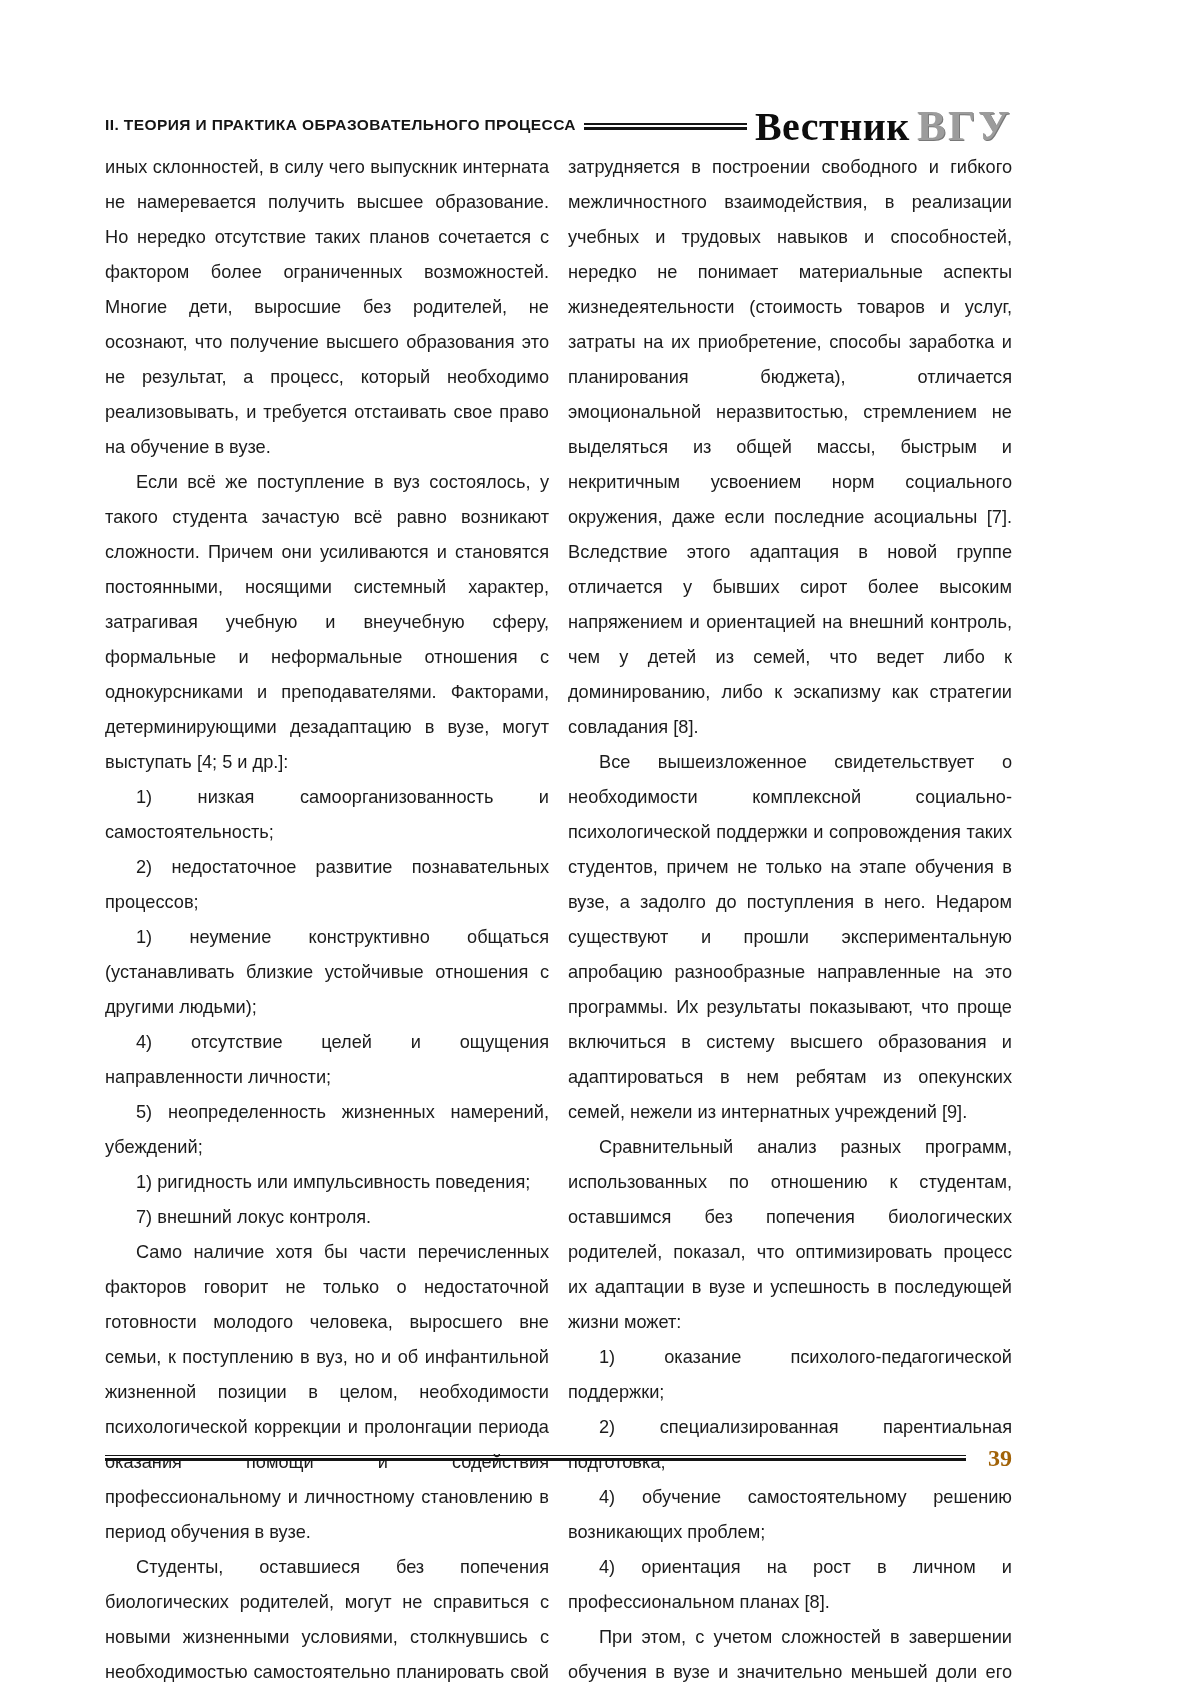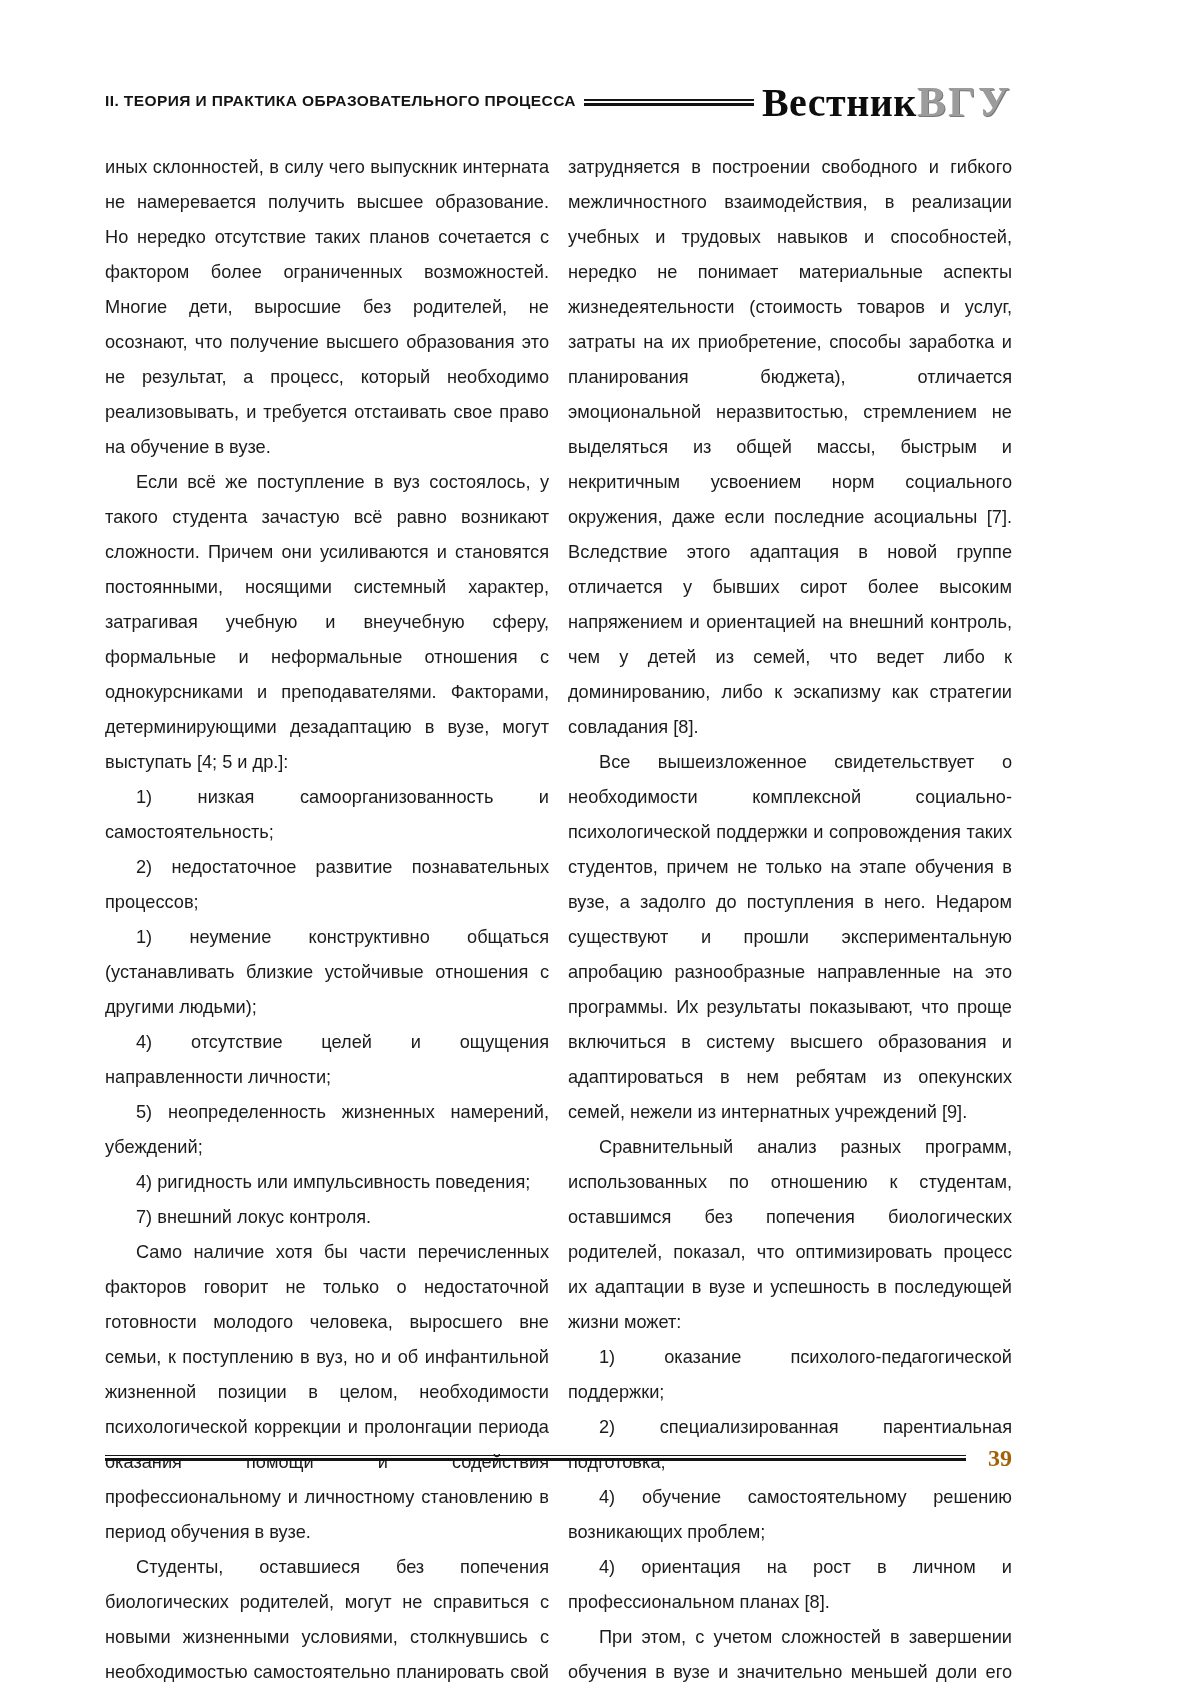--- a/index.html
+++ b/index.html
@@ -9,21 +9,21 @@
     height: 1697px;
     margin: 0 auto;
     background: #ffffff;
     font-family: "Liberation Sans", sans-serif;
     color: #1b1b1b;
     overflow: hidden;
   }
   header.page-header {
     position: absolute;
     left: 105px;
-    top: 80px;
+    top: 104px;
     width: 907px;
     display: flex;
     align-items: center;
   }
   .section-title {
     font-weight: bold;
     font-size: 15.5px;
     line-height: 1.2;
     letter-spacing: 0.4px;
     white-space: nowrap;
@@ -46,20 +46,21 @@
   .logo-name {
     font-size: 40px;
     color: #0d0d0d;
     letter-spacing: 0.5px;
     margin-top: 18px;
   }
   .logo-abbr {
     font-size: 43px;
     color: #9c9c9c;
     letter-spacing: 2.5px;
+    margin-left: 7px;
     text-shadow: 1px 1px 0 #787878;
   }
   main.columns {
     position: absolute;
     left: 105px;
     top: 150px;
     width: 907px;
     display: flex;
     gap: 19px;
   }
@@ -121,21 +122,21 @@
         <p class="para">1) низкая самоорганизованность и самостоятельность;</p>
 
         <p class="para">2) недостаточное развитие познавательных процессов;</p>
 
         <p class="para">1) неумение конструктивно общаться (устанавливать близкие устойчивые отношения с другими людьми);</p>
 
         <p class="para">4) отсутствие целей и ощущения направленности личности;</p>
 
         <p class="para">5) неопределенность жизненных намерений, убеждений;</p>
 
-        <p class="para">4) ригидность или импульсивность поведения;</p>
+        <p class="para">1) ригидность или импульсивность поведения;</p>
 
         <p class="para">7) внешний локус контроля.</p>
 
         <p class="para">Само наличие хотя бы части перечисленных факторов говорит не только о недостаточной готовности молодого человека, выросшего вне семьи, к поступлению в вуз, но и об инфантильной жизненной позиции в целом, необходимости психологической коррекции и пролонгации периода оказания помощи и содействия профессиональному и личностному становлению в период обучения в вузе.</p>
 
         <p class="para">Студенты, оставшиеся без попечения биологических родителей, могут не справиться с новыми жизненными условиями, столкнувшись с необходимостью самостоятельно планировать свой бюджет. Они могут еще больше запутаться и не разобраться в своем предназначении и возможностях в связи с ощущением несоответствия себя профессии или из-за привычного ожидания, что кто-то, в том числе государство, будет постоянно опекать, а также вследствие несформированности системы проведения досуга, барьерами в общении с окружающими и даже отсутствием собственного жилья [6]. Это сочетается с тем, что данная категория студентов не имеет достаточного опыта установления социальных контактов,</p>
       </section>
     <section class="col">
 
         <p class="para flush">затрудняется в построении свободного и гибкого межличностного взаимодействия, в реализации учебных и трудовых навыков и способностей, нередко не понимает материальные аспекты жизнедеятельности (стоимость товаров и услуг, затраты на их приобретение, способы заработка и планирования бюджета), отличается эмоциональной неразвитостью, стремлением не выделяться из общей массы, быстрым и некритичным усвоением норм социального окружения, даже если последние асоциальны [7]. Вследствие этого адаптация в новой группе отличается у бывших сирот более высоким напряжением и ориентацией на внешний контроль, чем у детей из семей, что ведет либо к доминированию, либо к эскапизму как стратегии совладания [8].</p>

